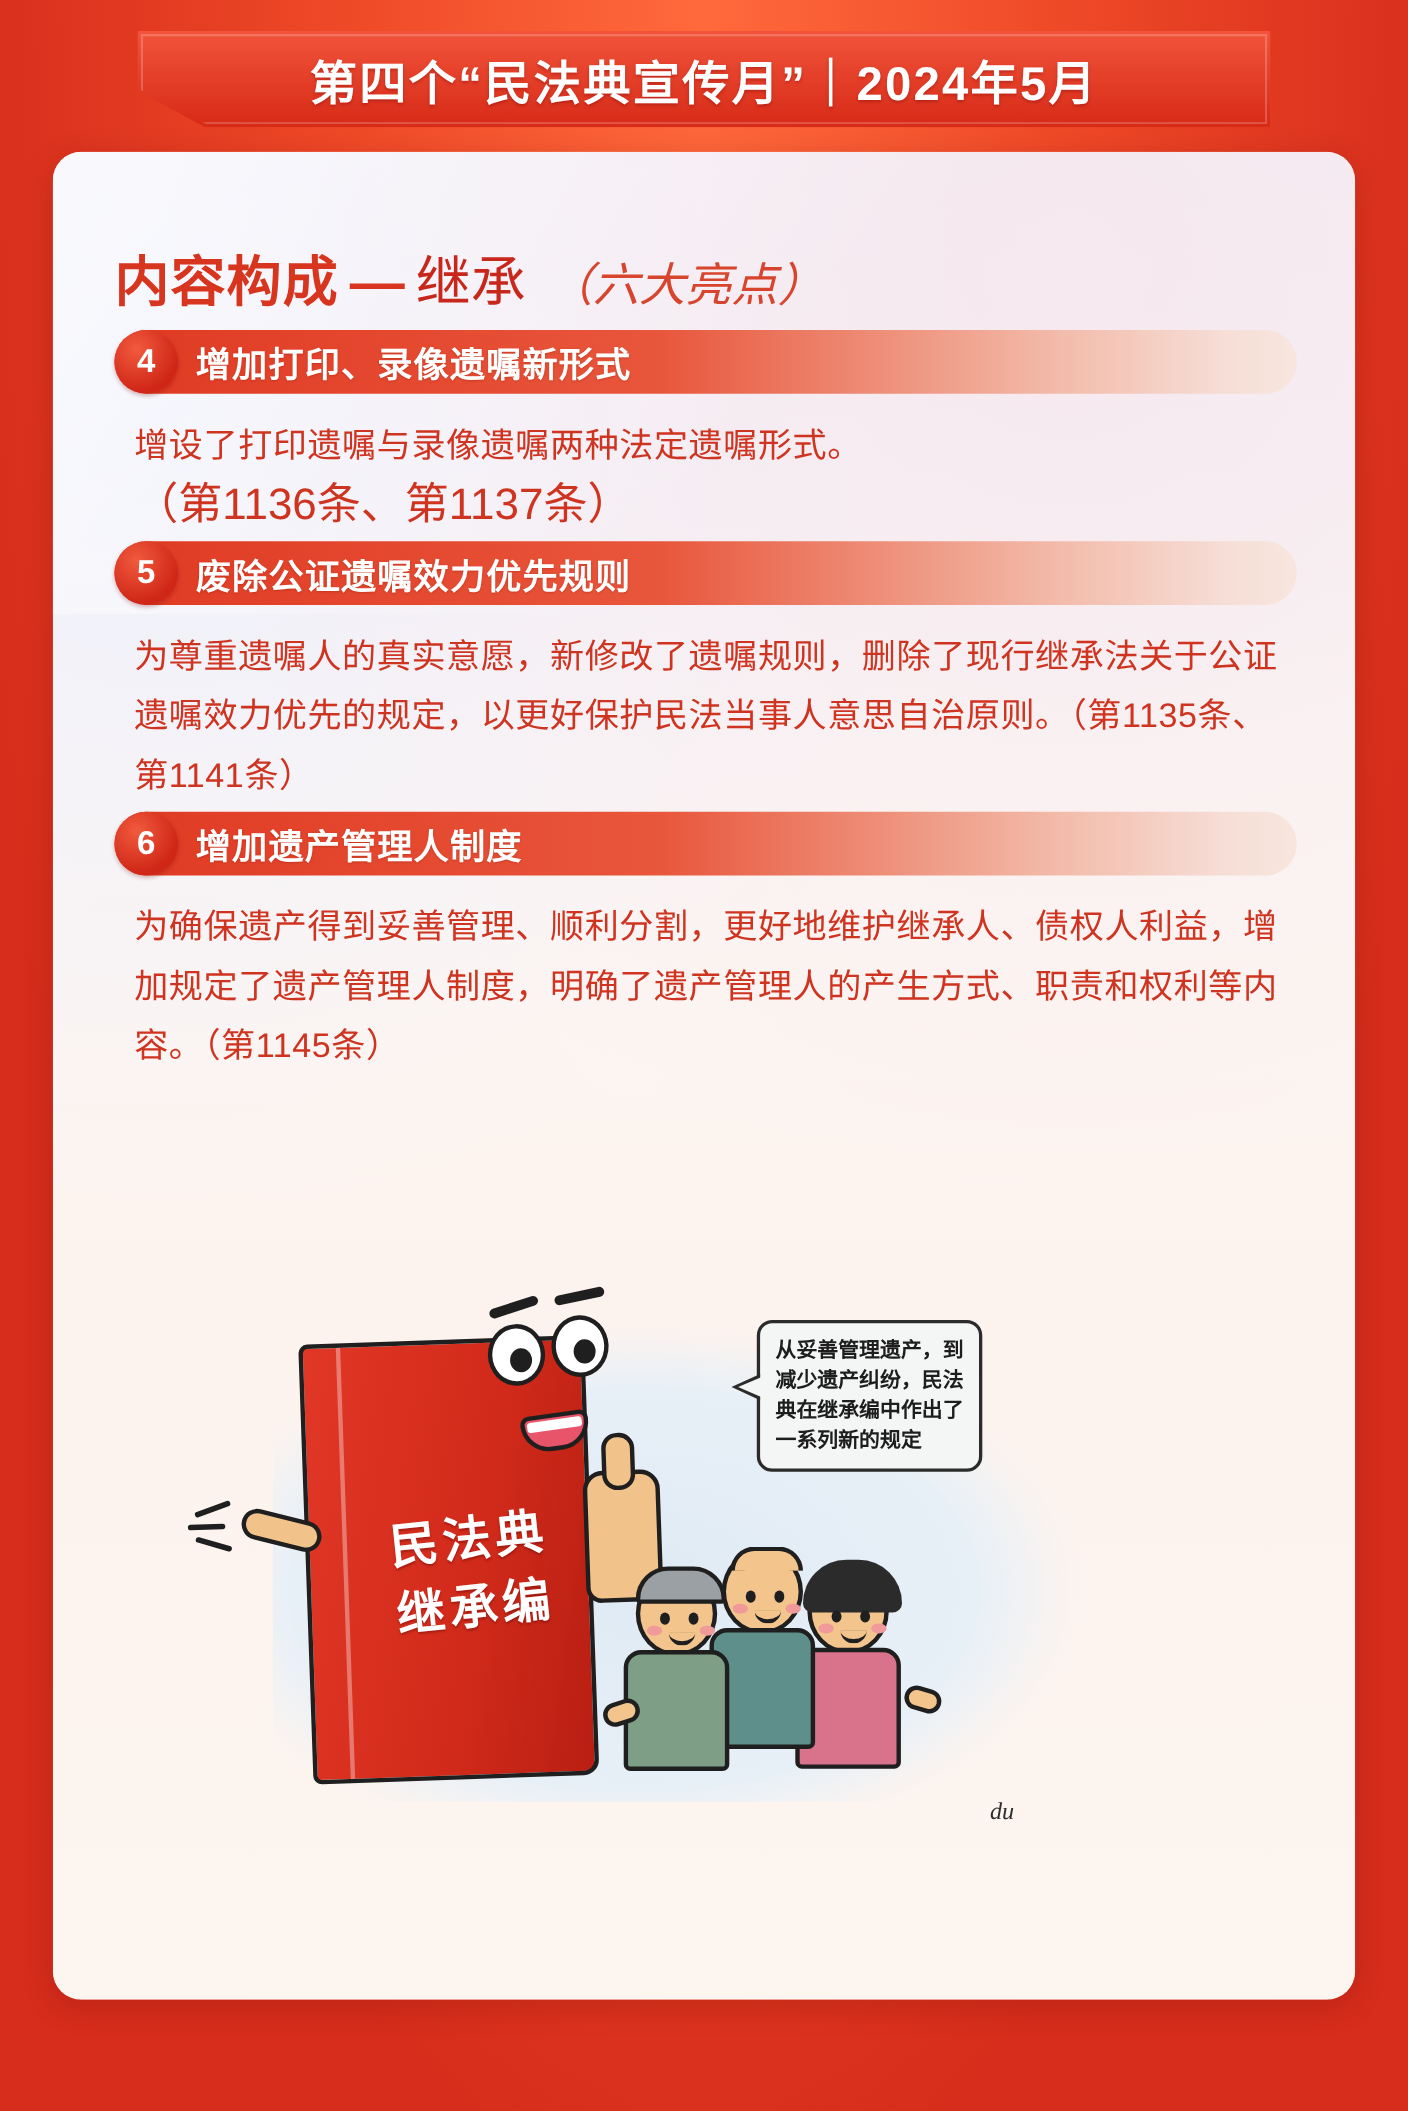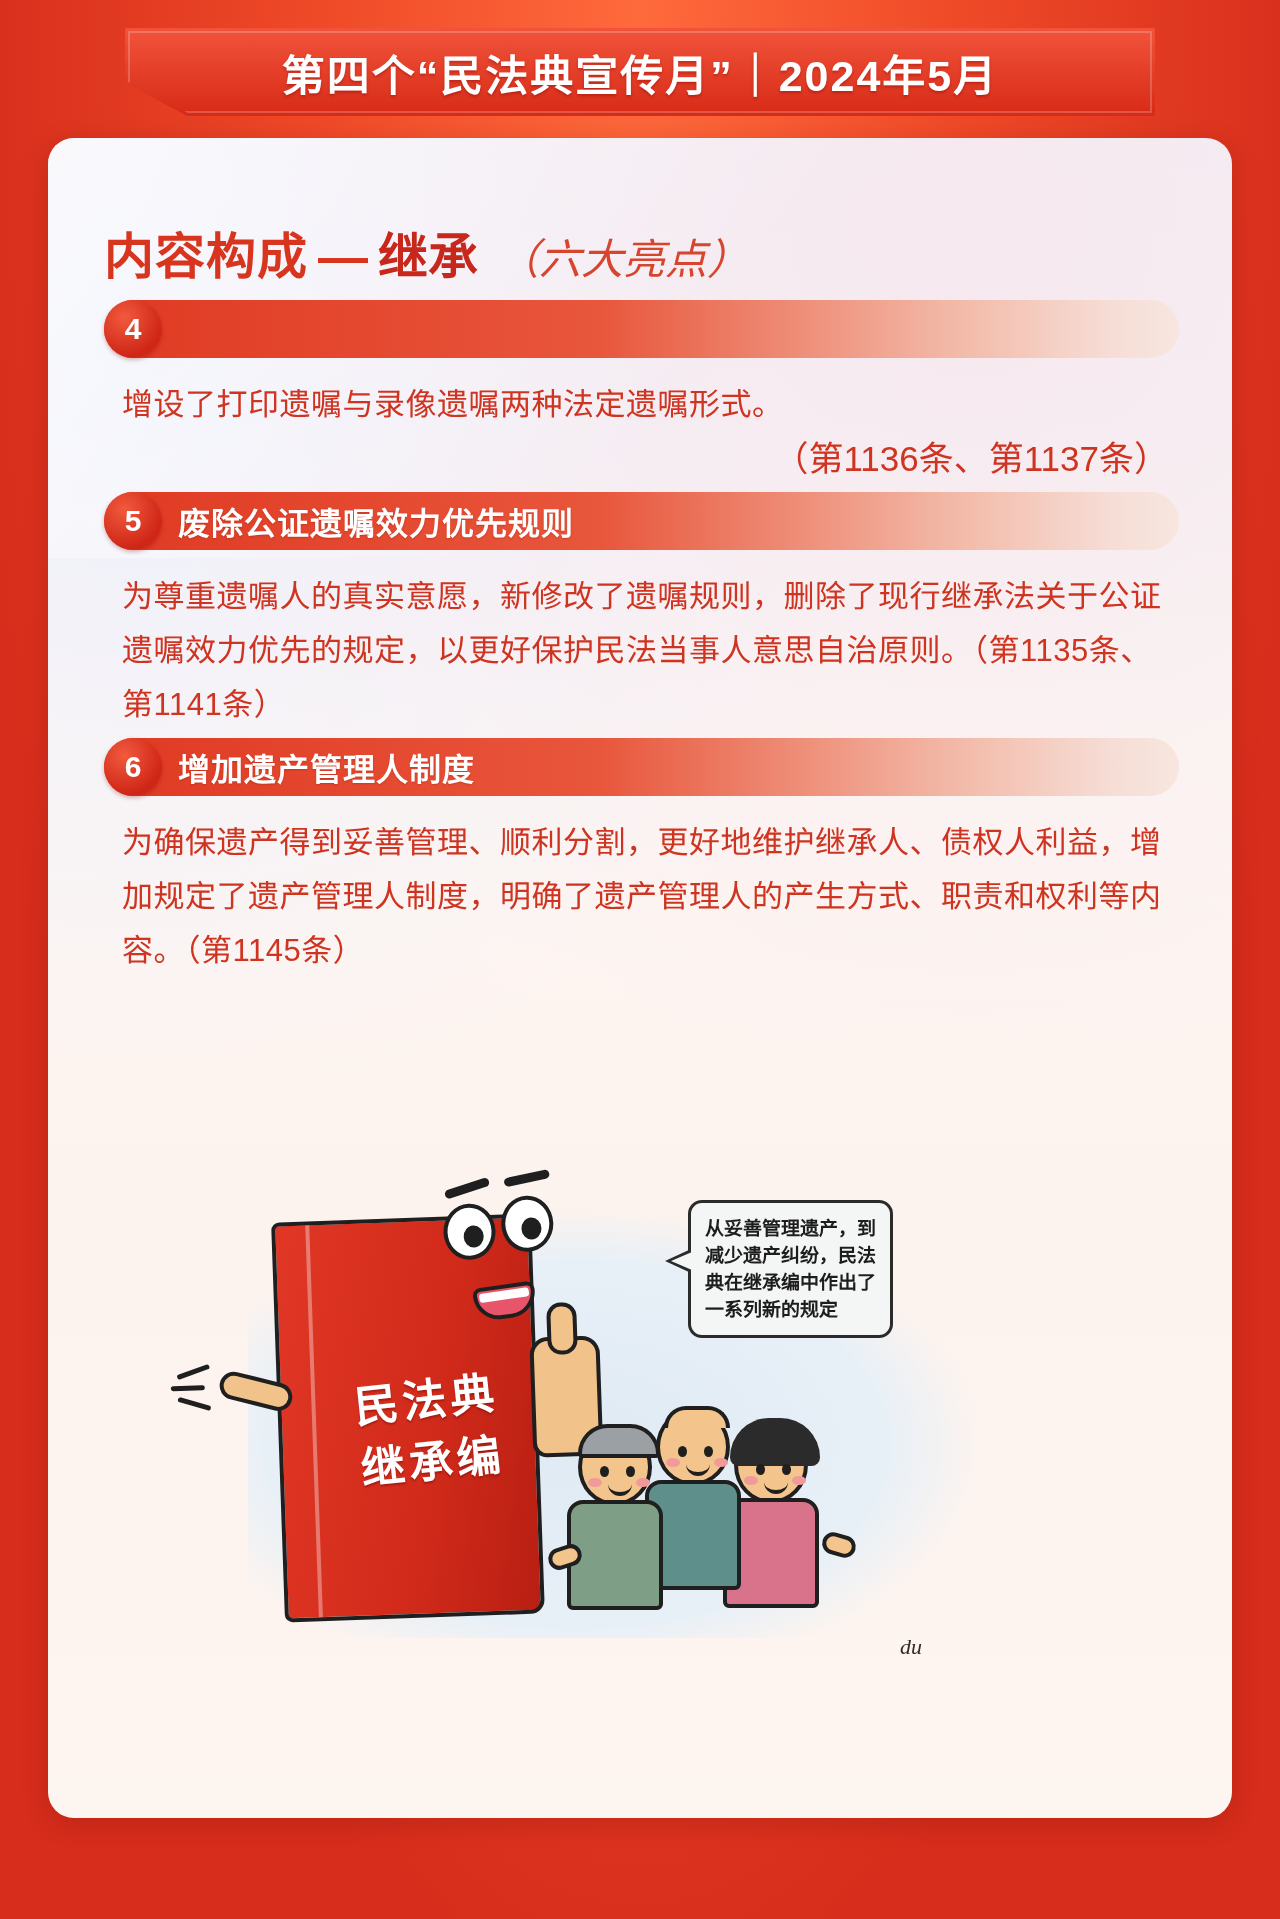--- a/index.html
+++ b/index.html
@@ -102,21 +102,21 @@
     letter-spacing: 1px;
   }
   .heading .h-dash {
     font-size: 50px;
     font-weight: bold;
     color: #d8351f;
     margin: 0 10px;
   }
   .heading .h-key {
     font-size: 50px;
-    font-weight: bold;
+    font-weight: normal;
     color: #c8271b;
   }
   .heading .h-sub {
     font-size: 42px;
     color: #d8452e;
     margin-left: 19px;
     font-style: italic;
   }
 
   
@@ -167,24 +167,23 @@
     padding-right: 10px;
   }
   .item-body p {
     color: #cf3420;
     font-size: 31px;
     line-height: 54px;
     letter-spacing: 0.5px;
   }
   .item-ref {
     color: #cf3420;
-    font-size: 35px;
+    font-size: 40px;
     line-height: 54px;
     display: block;
-    text-align: right;
   }
 
   
   .illus {
     position: absolute;
     left: 170px;
     top: 1040px;
     width: 860px;
     height: 500px;
   }
@@ -472,20 +471,21 @@
       <span class="h-dash">—</span>
       <span class="h-key">继承</span>
       <span class="h-sub">（六大亮点）</span>
     </div>
 
     <div class="items">
 
       <div class="item">
         <div class="item-bar">
           <span class="num-badge">4</span>
+          <span class="item-title">增加打印、录像遗嘱新形式</span>
         </div>
         <div class="item-body">
           <p>增设了打印遗嘱与录像遗嘱两种法定遗嘱形式。</p>
           <span class="item-ref">（第1136条、第1137条）</span>
         </div>
       </div>
 
       <div class="item">
         <div class="item-bar">
           <span class="num-badge">5</span>

